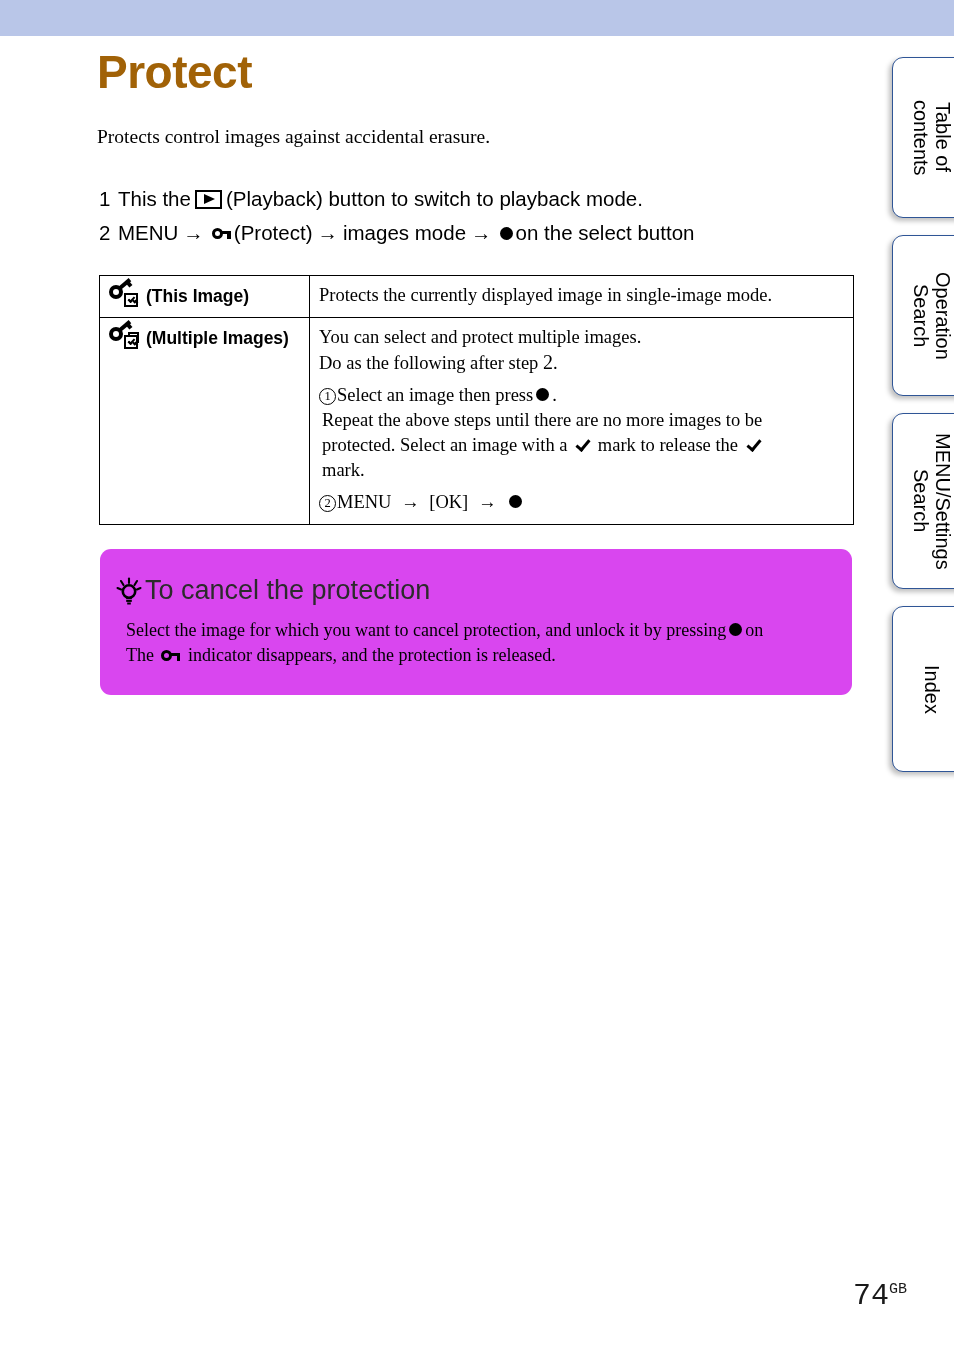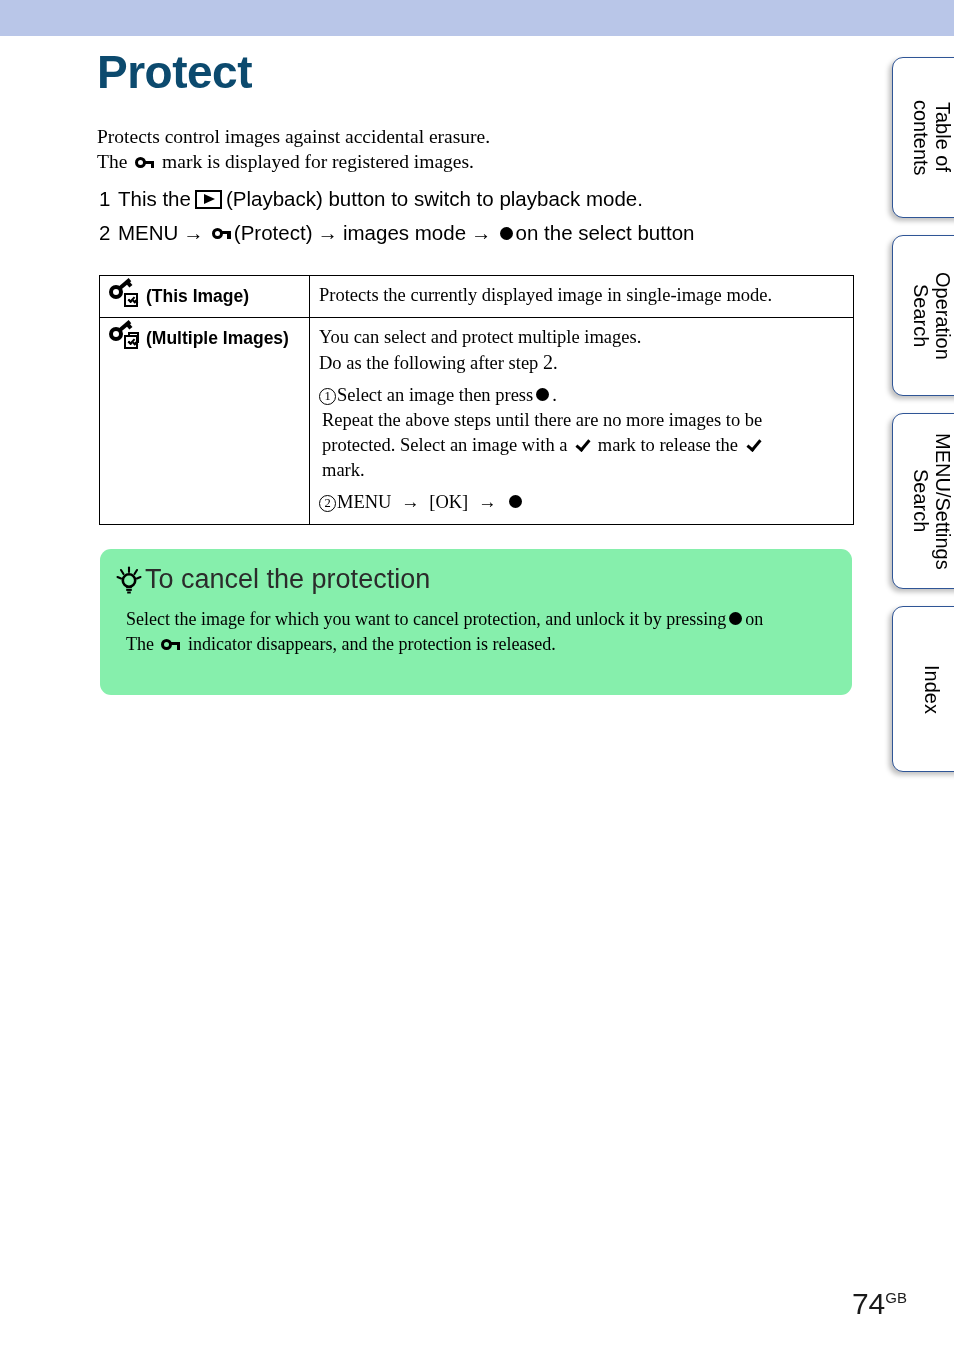--- a/index.html
+++ b/index.html
@@ -29,21 +29,21 @@
     width: 880px;
   }
 
   .page-title {
     position: absolute;
     left: 97px;
     top: 9px;
     font-family: "Liberation Sans", sans-serif;
     font-weight: bold;
     font-size: 46px;
-    color: #0c4a6e;
+    color: #a16207;
     letter-spacing: -0.5px;
   }
 
   .intro {
     position: absolute;
     left: 97px;
     top: 88px;
     width: 740px;
     font-family: "Liberation Serif", serif;
     font-size: 19.5px;
@@ -250,23 +250,23 @@
   }
   .num-big { font-size: 20px; }
 
   
   .tip-box {
     position: absolute;
     left: 100px;
     top: 513px;
     width: 752px;
     height: 146px;
-    background: #86efac;
+    background: #d946ef;
     border-radius: 11px;
-    padding: 13px 18px 0 14px;
+    padding: 24px 18px 0 14px;
   }
   .tip-heading {
     font-family: "Liberation Sans", sans-serif;
     font-size: 27px;
     color: #2b2b2b;
     display: flex;
     align-items: flex-end;
     line-height: 34px;
     margin-bottom: 11px;
   }
@@ -317,48 +317,41 @@
   }
   .tab-1 { top: 57px;  height: 161px; }
   .tab-2 { top: 235px; height: 161px; }
   .tab-3 { top: 413px; height: 176px; }
   .tab-4 { top: 606px; height: 166px; }
 
   
   .page-num {
     position: absolute;
     right: 47px;
-    bottom: 48px;
-    font-family: Liberation Sans, sans-serif;
+    bottom: 56px;
+    font-family: Liberation Mono, monospace;
     font-size: 30px;
     color: #1a1a1a;
   }
   .page-num sup {
     font-size: 15px;
     vertical-align: super;
   }
 </style>
 </head>
 <body>
 
 <div class="top-banner"></div>
 
 <div class="page-body">
 
   <div class="page-title">Protect</div>
 
   <div class="intro">
     <div>Protects control images against accidental erasure.</div>
-    <div>
-      <span>The</span>
-      <span class="key-icon">
-        <span class="ring"></span><span class="shaft"></span><span class="tooth"></span>
-      </span>
-      <span>mark is displayed for registered images.</span>
-    </div>
   </div>
 
   <div class="steps">
     <div class="step-line">
       <span class="step-num">1</span>
       <span>This the</span>
       <span class="play-icon"></span>
       <span>(Playback) button to switch to playback mode.</span>
     </div>
     <div class="step-line">

